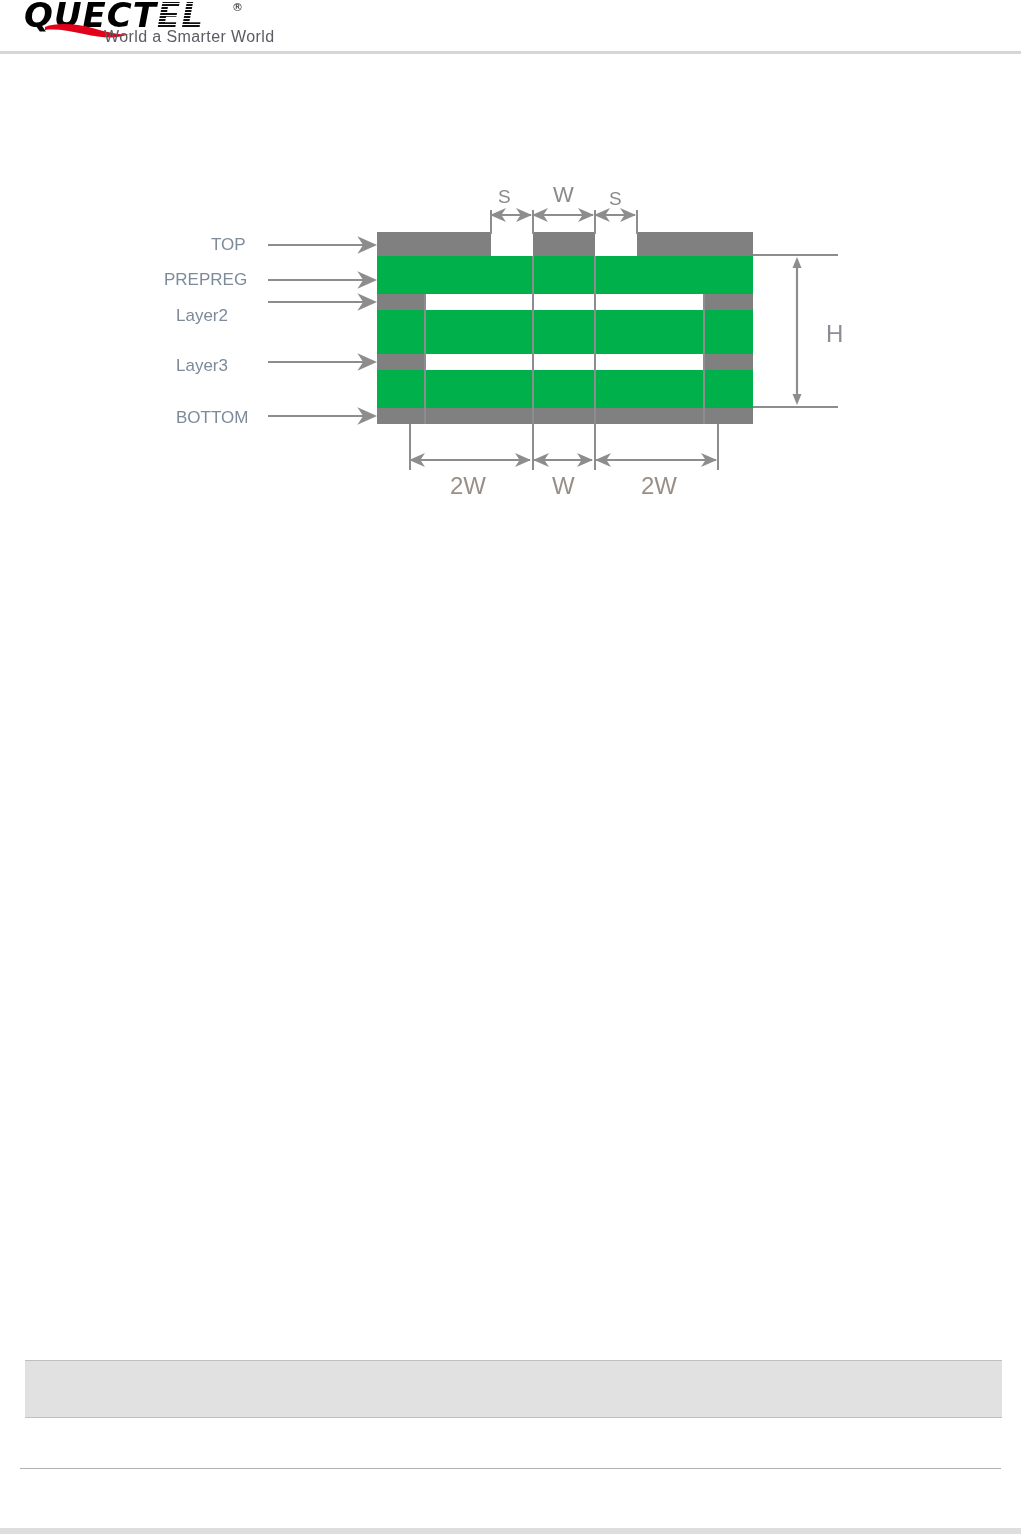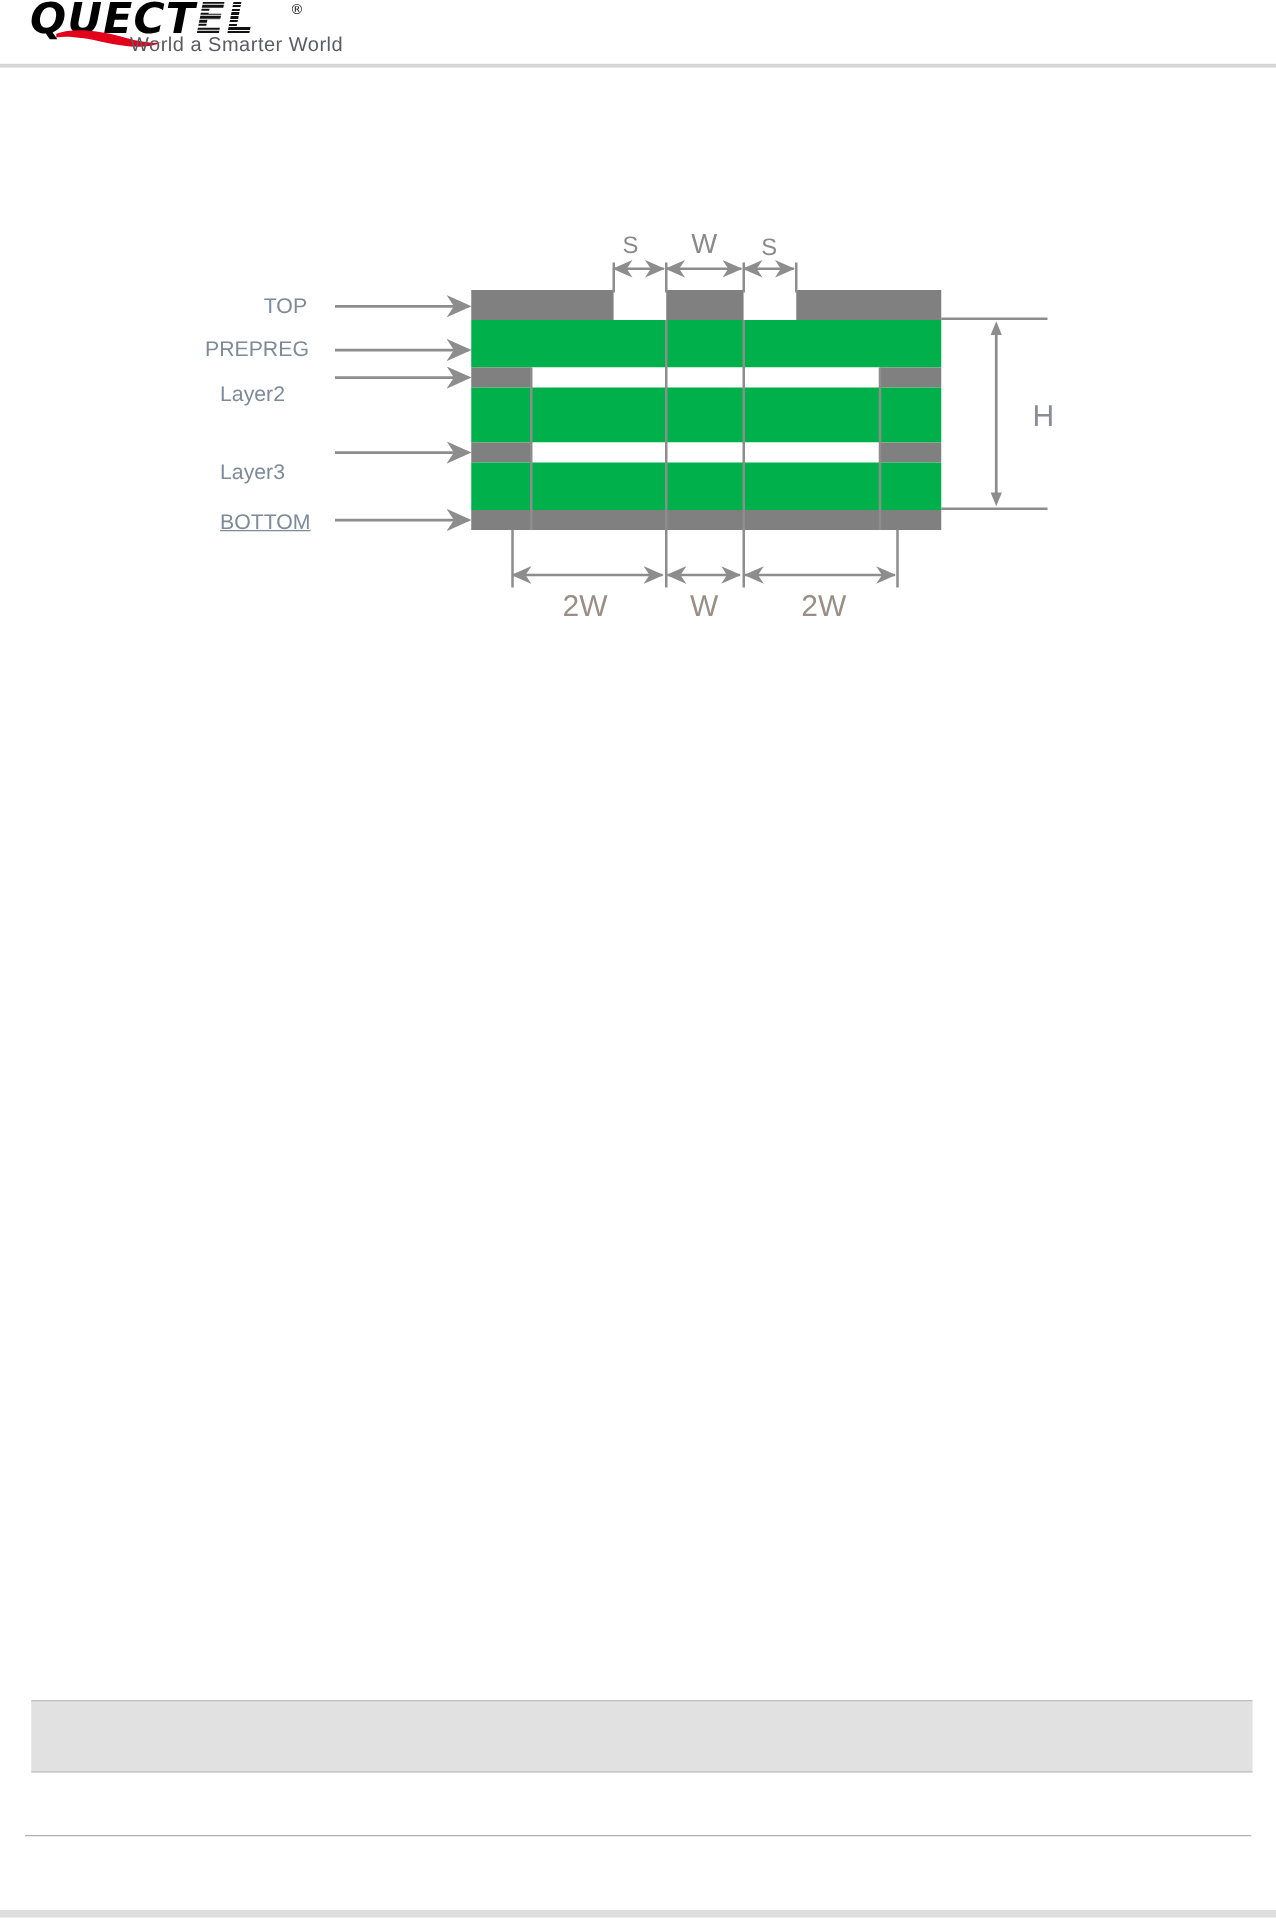--- a/index.html
+++ b/index.html
@@ -236,22 +236,22 @@
   <div class="vline" style="left:717px; top:264px; height:46px;"></div>
 
   <div class="vline" style="left:490px; top:50px; height:24px;"></div>
   <div class="vline" style="left:532px; top:50px; height:24px;"></div>
   <div class="vline" style="left:594px; top:50px; height:24px;"></div>
   <div class="vline" style="left:636px; top:50px; height:24px;"></div>
 
   <div class="fig-label" style="left:211px; top:75px;">TOP</div>
   <div class="fig-label" style="left:164px; top:110px;">PREPREG</div>
   <div class="fig-label" style="left:176px; top:146px;">Layer2</div>
-  <div class="fig-label" style="left:176px; top:208px;">Layer3</div>
-  <div class="fig-label" style="left:176px; top:248px;text-decoration:underline;">BOTTOM</div>
+  <div class="fig-label" style="left:176px; top:196px;">Layer3</div>
+  <div class="fig-label" style="left:176px; top:248px;">BOTTOM</div>
 
   <svg class="arrow-svg" style="left:0px; top:0px;" width="400" height="300" viewBox="0 0 400 300">
     <defs>
       <marker id="ah" markerWidth="9" markerHeight="8" refX="8" refY="4" orient="auto">
         <path d="M0,0 L9,4 L0,8 L2.6,4 Z" fill="#8d8d8d"></path>
       </marker>
     </defs>
     <g stroke="#8d8d8d" stroke-width="2.2" fill="none" marker-end="url(#ah)">
       <line x1="268" y1="85" x2="375" y2="85"></line>
       <line x1="268" y1="120" x2="375" y2="120"></line>

